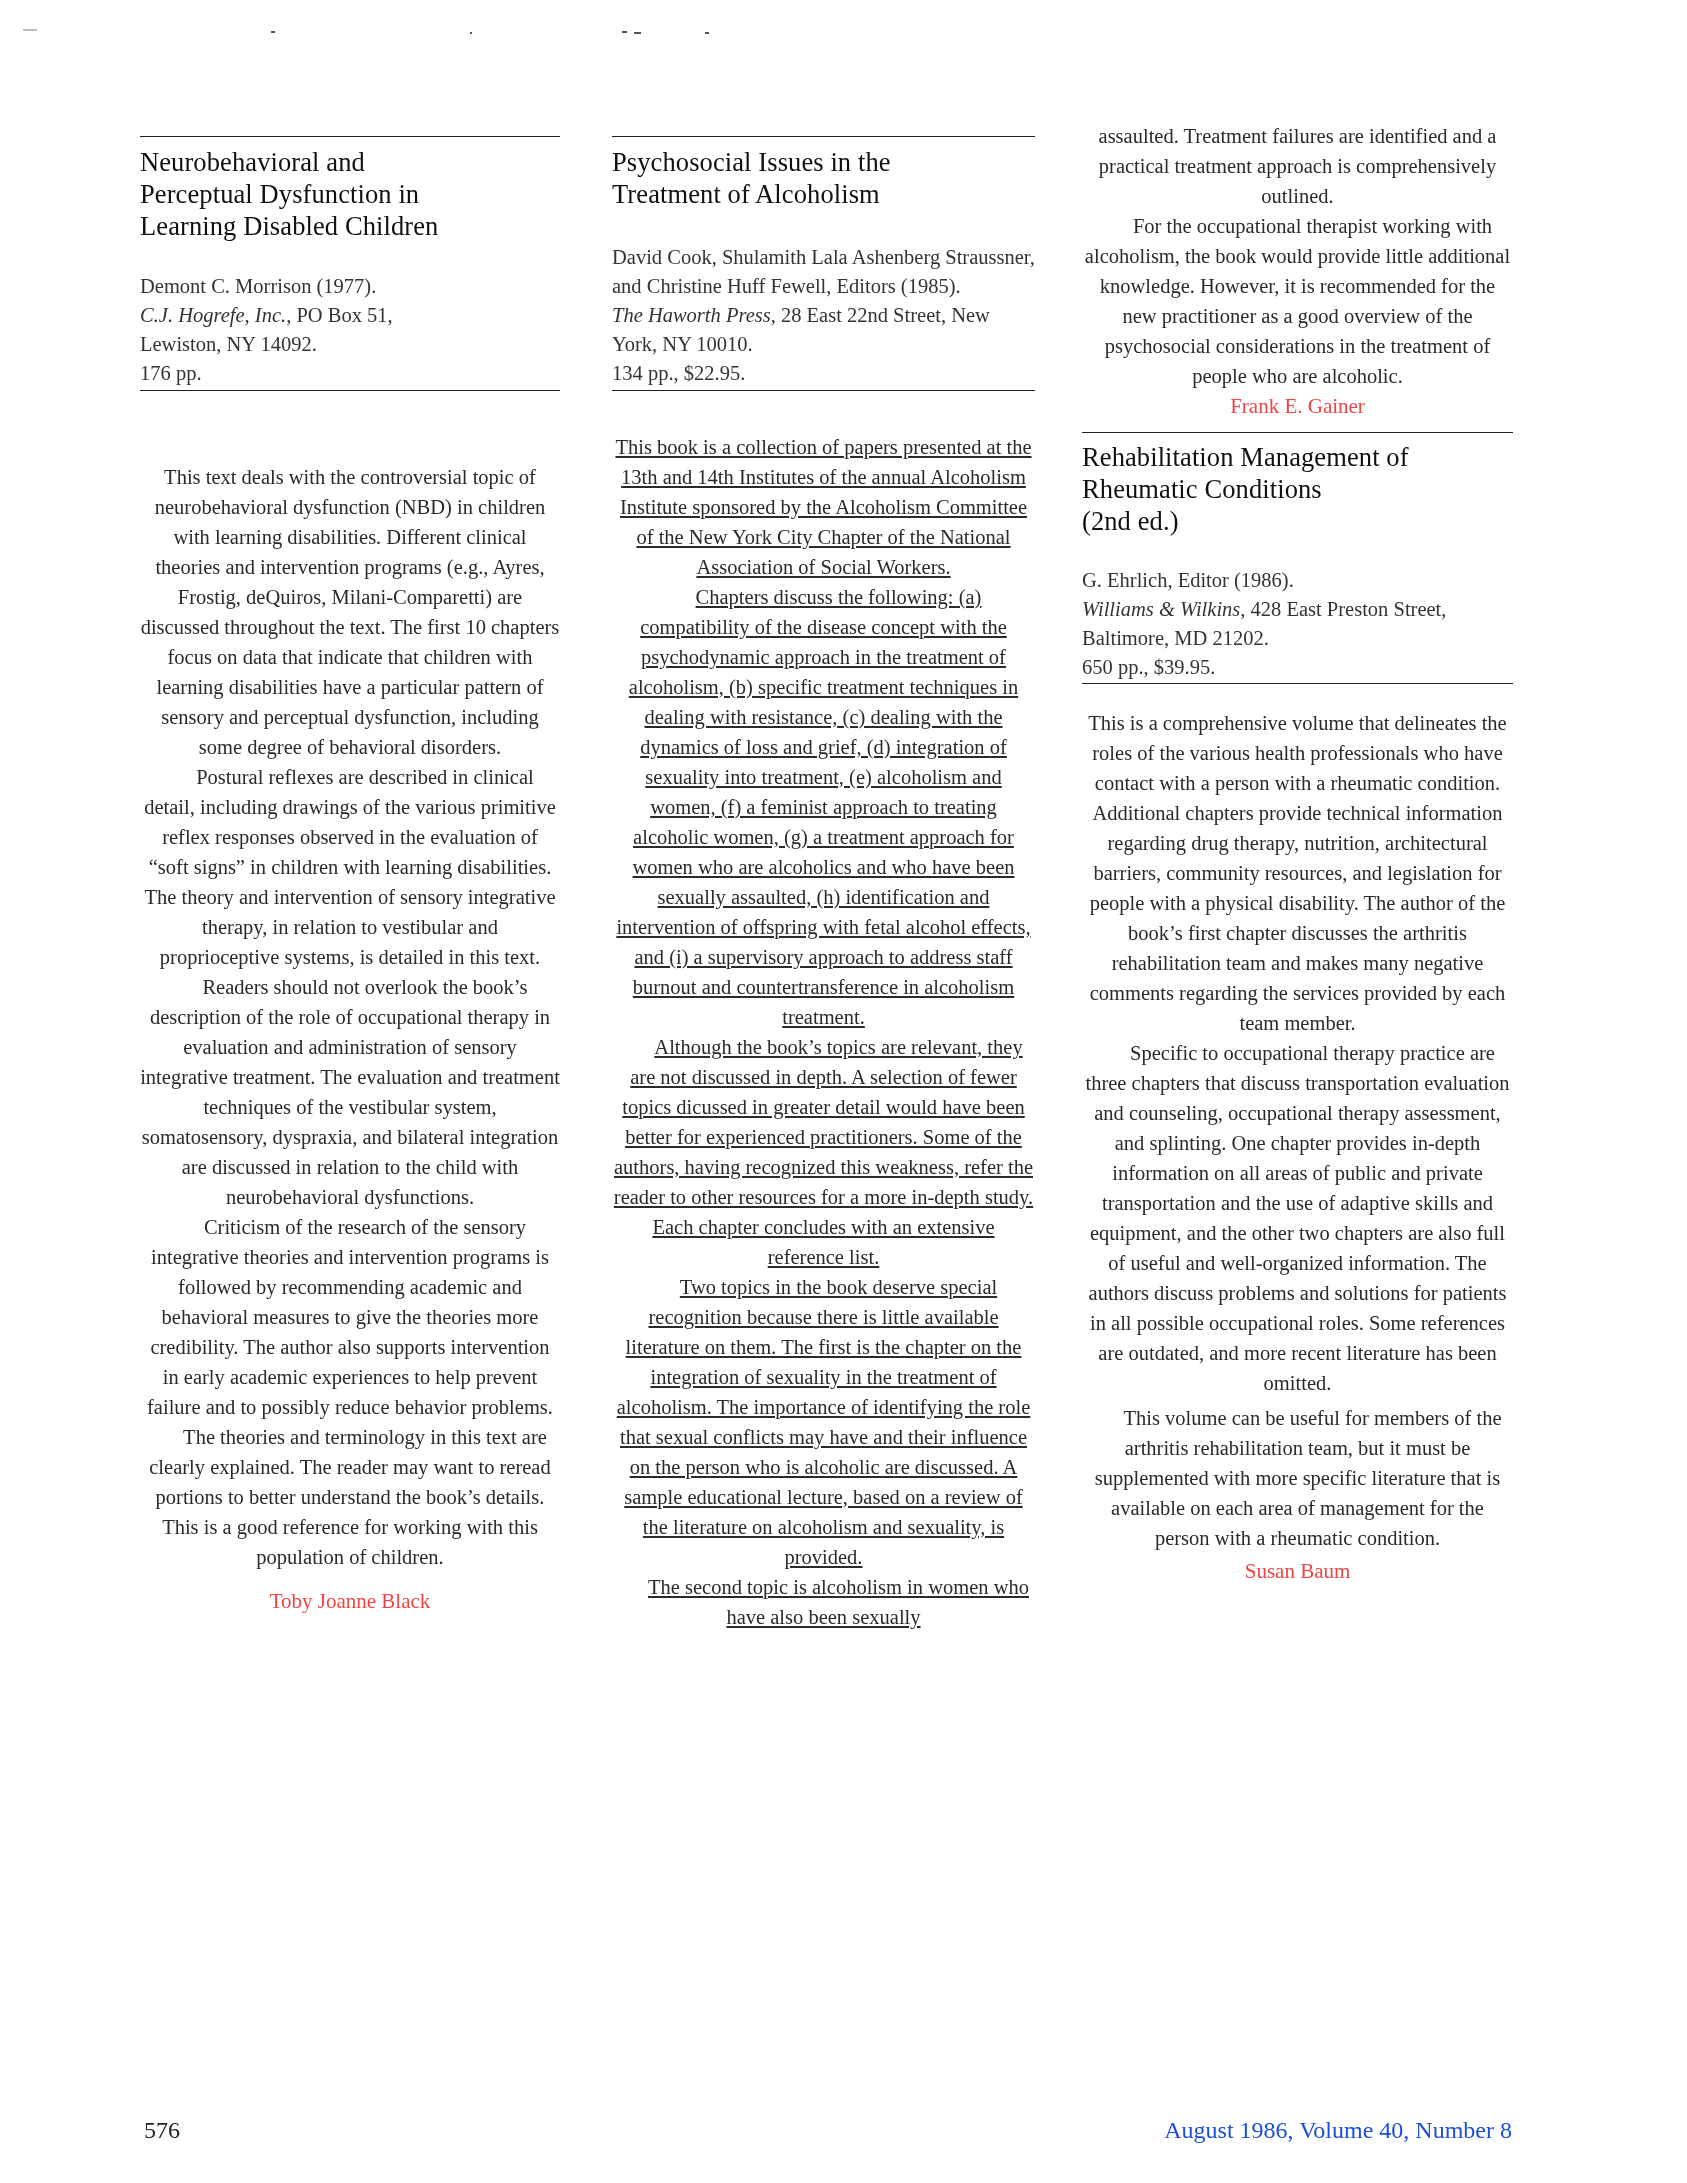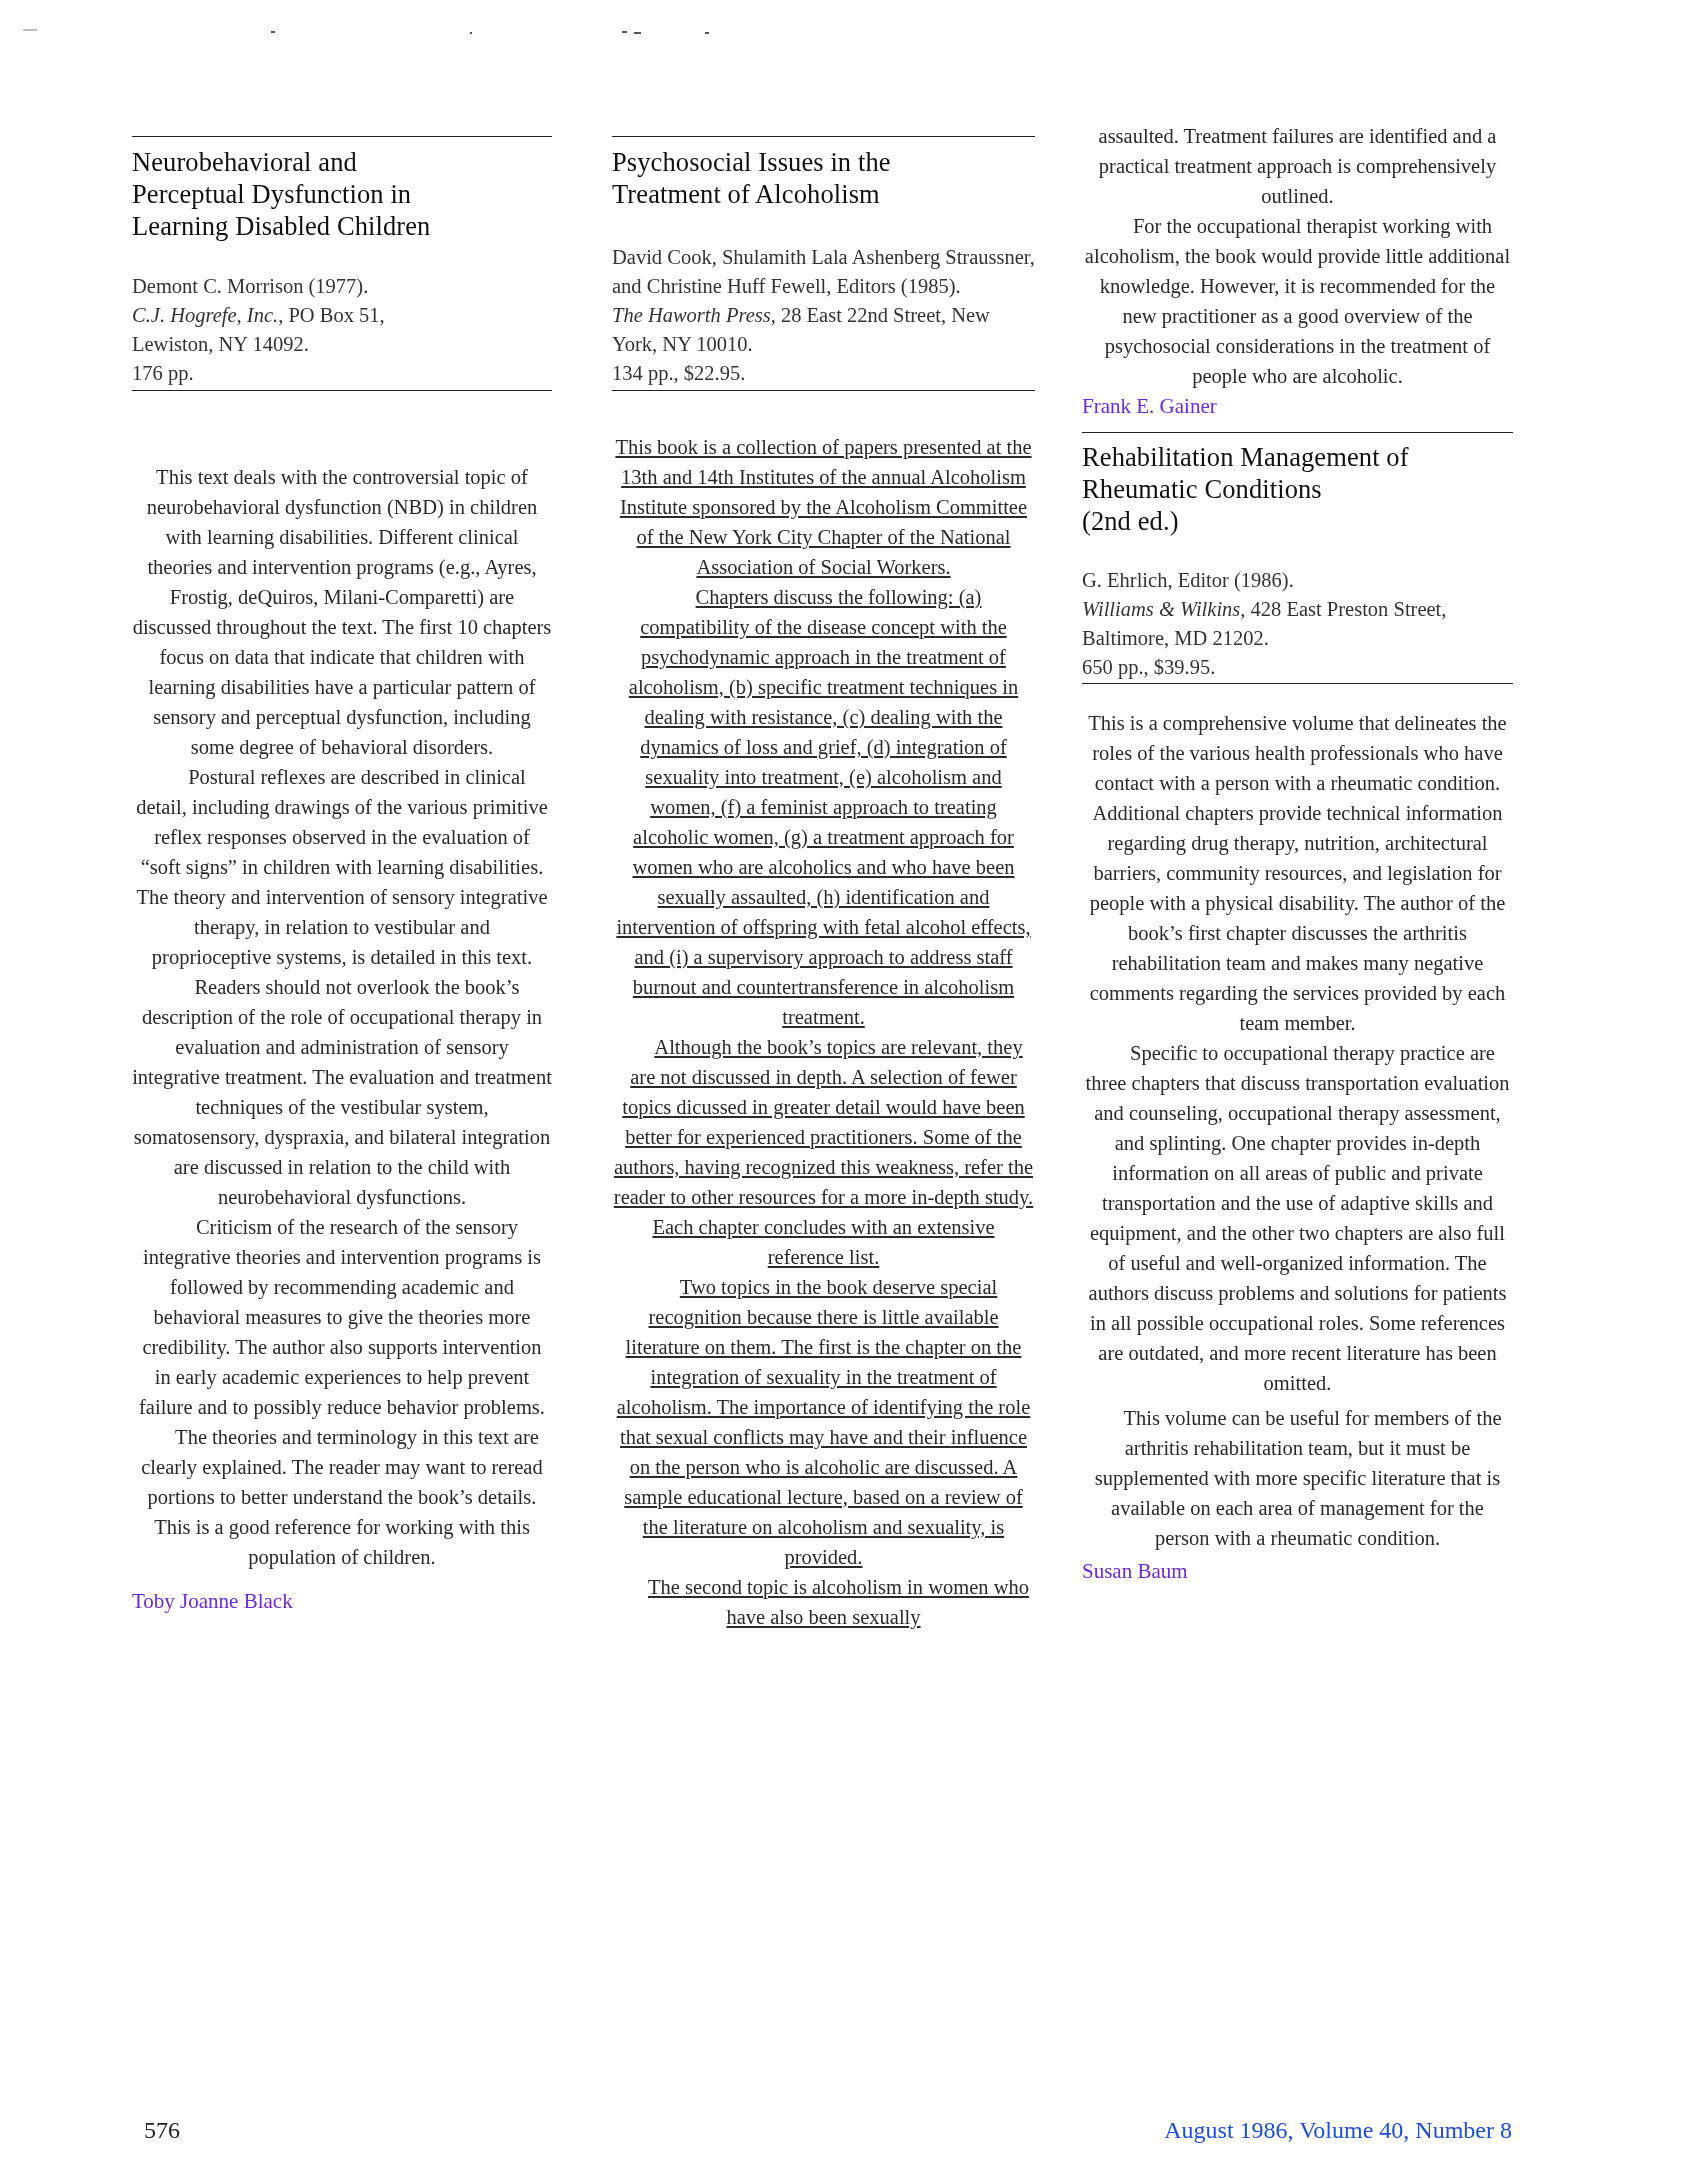--- a/index.html
+++ b/index.html
@@ -1,29 +1,29 @@
 <!DOCTYPE html>
 <html style="font-size:10.6px"><head>
 <meta charset="utf-8">
 <style>
   html, body { margin:0; padding:0; background:#ffffff; }
   body { width:1687px; height:2183px; position:relative; overflow:hidden; color:#1a1a1a;
          font-family:"Liberation Serif", "DejaVu Serif", serif; }
   .col { position:absolute; top:0; }
-  #col1 { left:132px; width:420px; }
+  #col1 { left:140px; width:420px; }
   #col2 { left:612px; width:423px; }
   #col3 { left:1082px; width:431px; }
   .rule { border-top:1.7px solid #222; height:0; }
   .title { font-size:26.5px; line-height:32px; color:#111; letter-spacing:0.1px; }
   .meta { font-size:20.5px; line-height:29px; color:#333; }
   .meta i { font-style:italic; }
   .body-text { font-size:20.5px; line-height:30px; color:#2a2a2a; text-align:center; }
   .body-text p { margin:0; text-indent:0; }
   .body-text p.ind { text-indent:30px; }
-  .sig { font-size:21px; line-height:30px; text-align:left; color:#6d28d9; }
+  .sig { font-size:21px; line-height:30px; text-align:center; color:#ef4444; }
   .footer-left { position:absolute; left:144px; top:2117px; font-size:24px; color:#222; }
   .footer-right { position:absolute; right:175px; top:2117px; font-size:24px; color:#1d4ed8; }
   .artifact { position:absolute; background:#555; }
 </style>
 </head>
 <body>
 
 <div class="artifact" style="left:22.5px;top:29px;width:14.6px;height:2px;background:#bbb;"></div>
 <div class="artifact" style="left:271px;top:31px;width:4px;height:2px;"></div>
 <div class="artifact" style="left:470px;top:32px;width:2px;height:2px;"></div>

